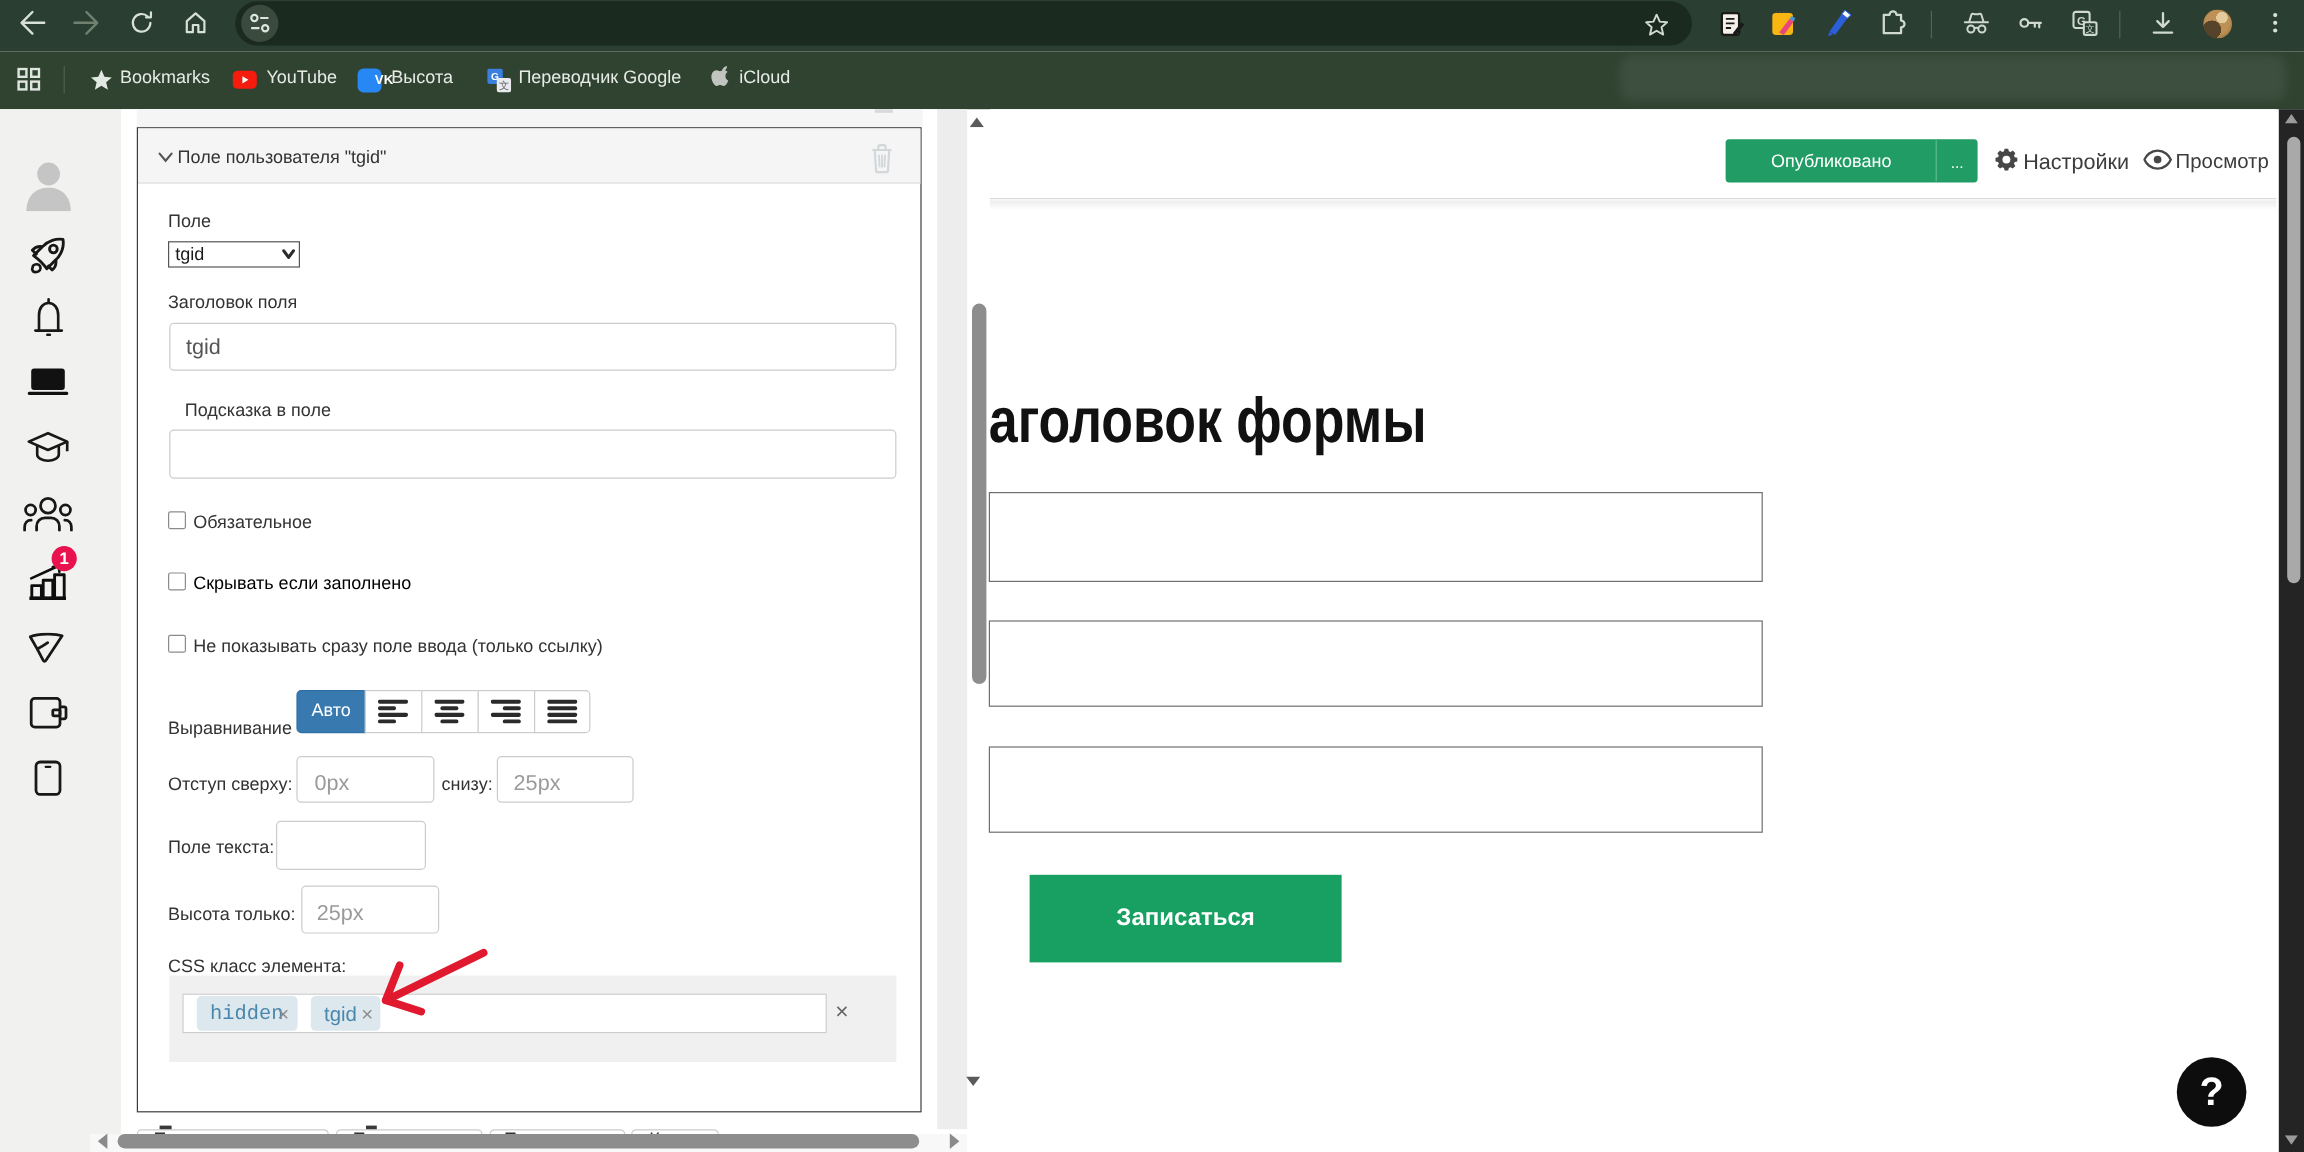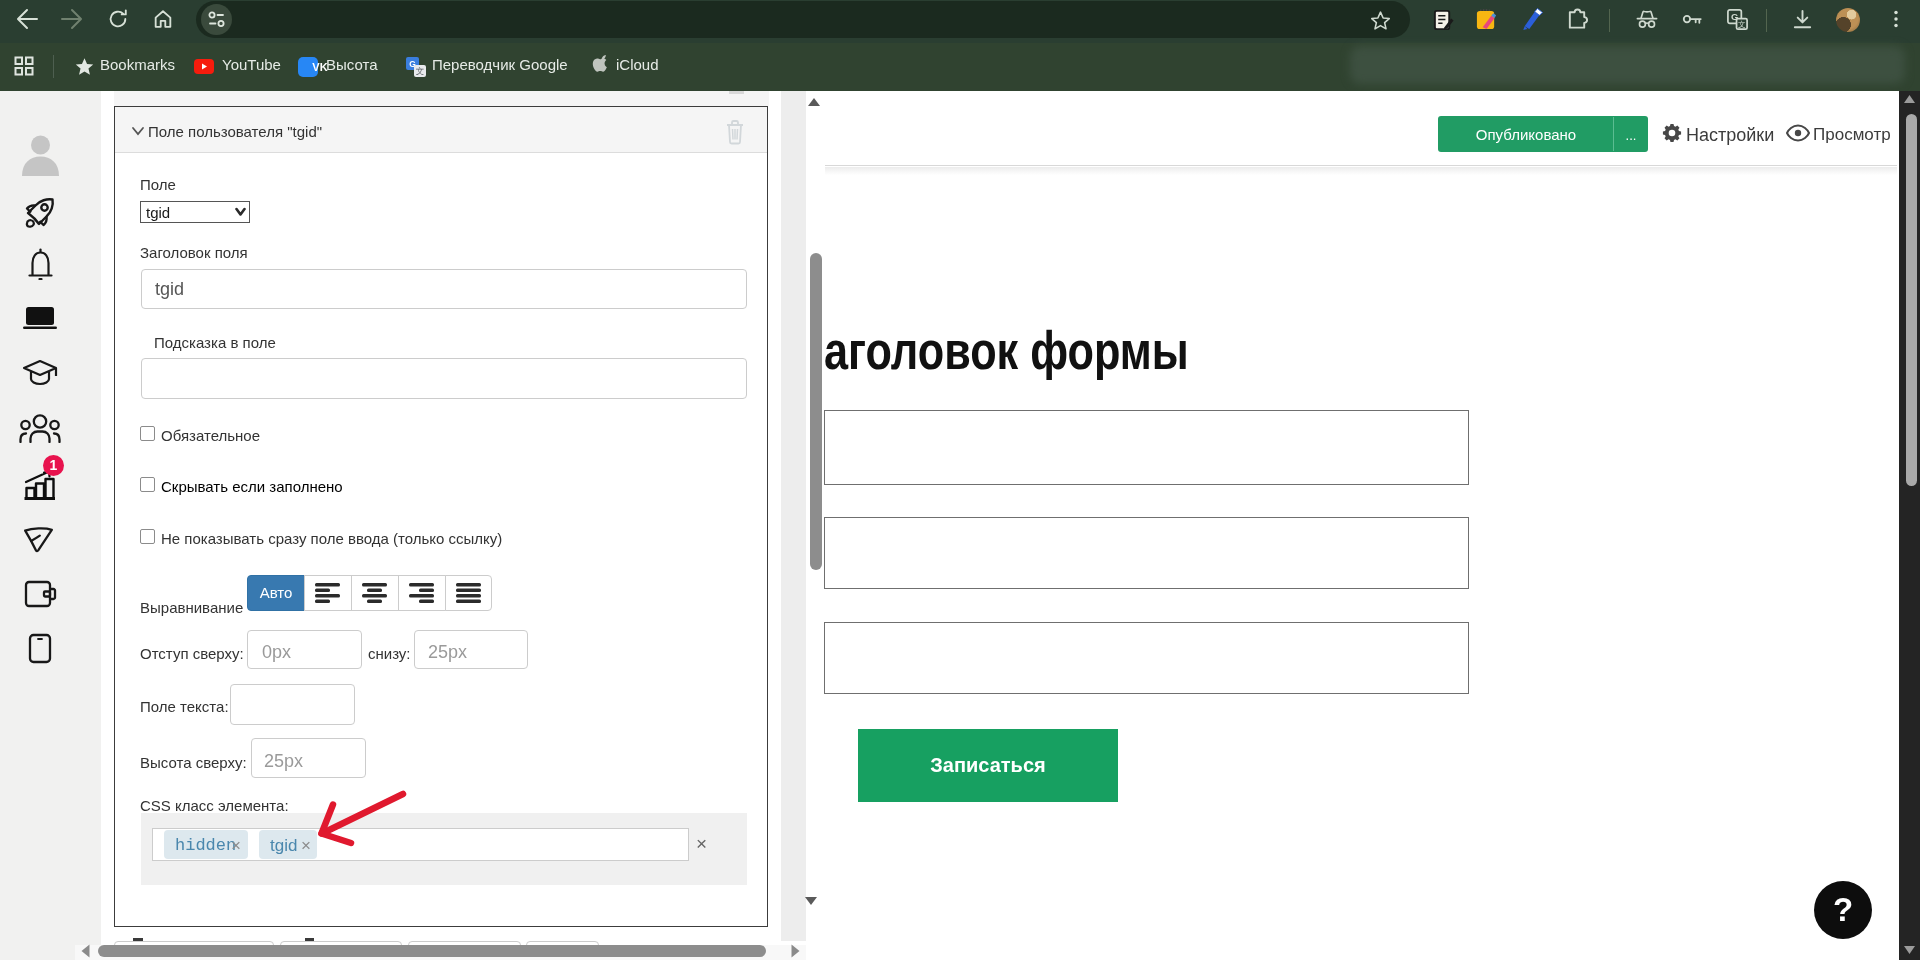--- a/index.html
+++ b/index.html
@@ -262,21 +262,21 @@
   <div class="abs" style="left:140px;top:645px;font-size:15px;color:#333;">Отступ сверху:</div>
   <div class="abs" style="left:247px;top:630px;width:115px;height:39px;border:1px solid #ccc;border-radius:4px;background:#fff;"></div>
   <div class="abs" style="left:262px;top:642px;font-size:18px;color:#9a9a9a;">0px</div>
   <div class="abs" style="left:368px;top:645px;font-size:15px;color:#333;">снизу:</div>
   <div class="abs" style="left:414px;top:630px;width:114px;height:39px;border:1px solid #ccc;border-radius:4px;background:#fff;"></div>
   <div class="abs" style="left:428px;top:642px;font-size:18px;color:#9a9a9a;">25px</div>
 
   <div class="abs" style="left:140px;top:698px;font-size:15px;color:#333;">Поле текста:</div>
   <div class="abs" style="left:230px;top:684px;width:125px;height:41px;border:1px solid #ccc;border-radius:4px;background:#fff;"></div>
 
-  <div class="abs" style="left:140px;top:754px;font-size:15px;color:#333;">Высота сверху:</div>
+  <div class="abs" style="left:140px;top:754px;font-size:15px;color:#333;">Высота только:</div>
   <div class="abs" style="left:251px;top:738px;width:115px;height:40px;border:1px solid #ccc;border-radius:4px;background:#fff;"></div>
   <div class="abs" style="left:264px;top:751px;font-size:18px;color:#9a9a9a;">25px</div>
 
   <div class="abs" style="left:140px;top:797px;font-size:15px;color:#333;">CSS класс элемента:</div>
   <div class="abs" style="left:141px;top:813px;width:606px;height:72px;background:#f0f0f0;"></div>
   <div class="abs" style="left:152px;top:828px;width:537px;height:33px;border:1px solid #ccc;background:#fff;"></div>
   <div class="abs" style="left:164px;top:830px;width:84px;height:29px;background:#dde8ee;border-radius:4px;"></div>
   <div class="abs" style="left:175px;top:836px;font-size:17px;color:#4a87ad;font-family:Liberation Mono, monospace;">hidden</div>
   <div class="abs" style="left:231px;top:836px;font-size:17px;color:#8c8c8c;">×</div>
   <div class="abs" style="left:259px;top:830px;width:58px;height:29px;background:#dde8ee;border-radius:4px;"></div>

